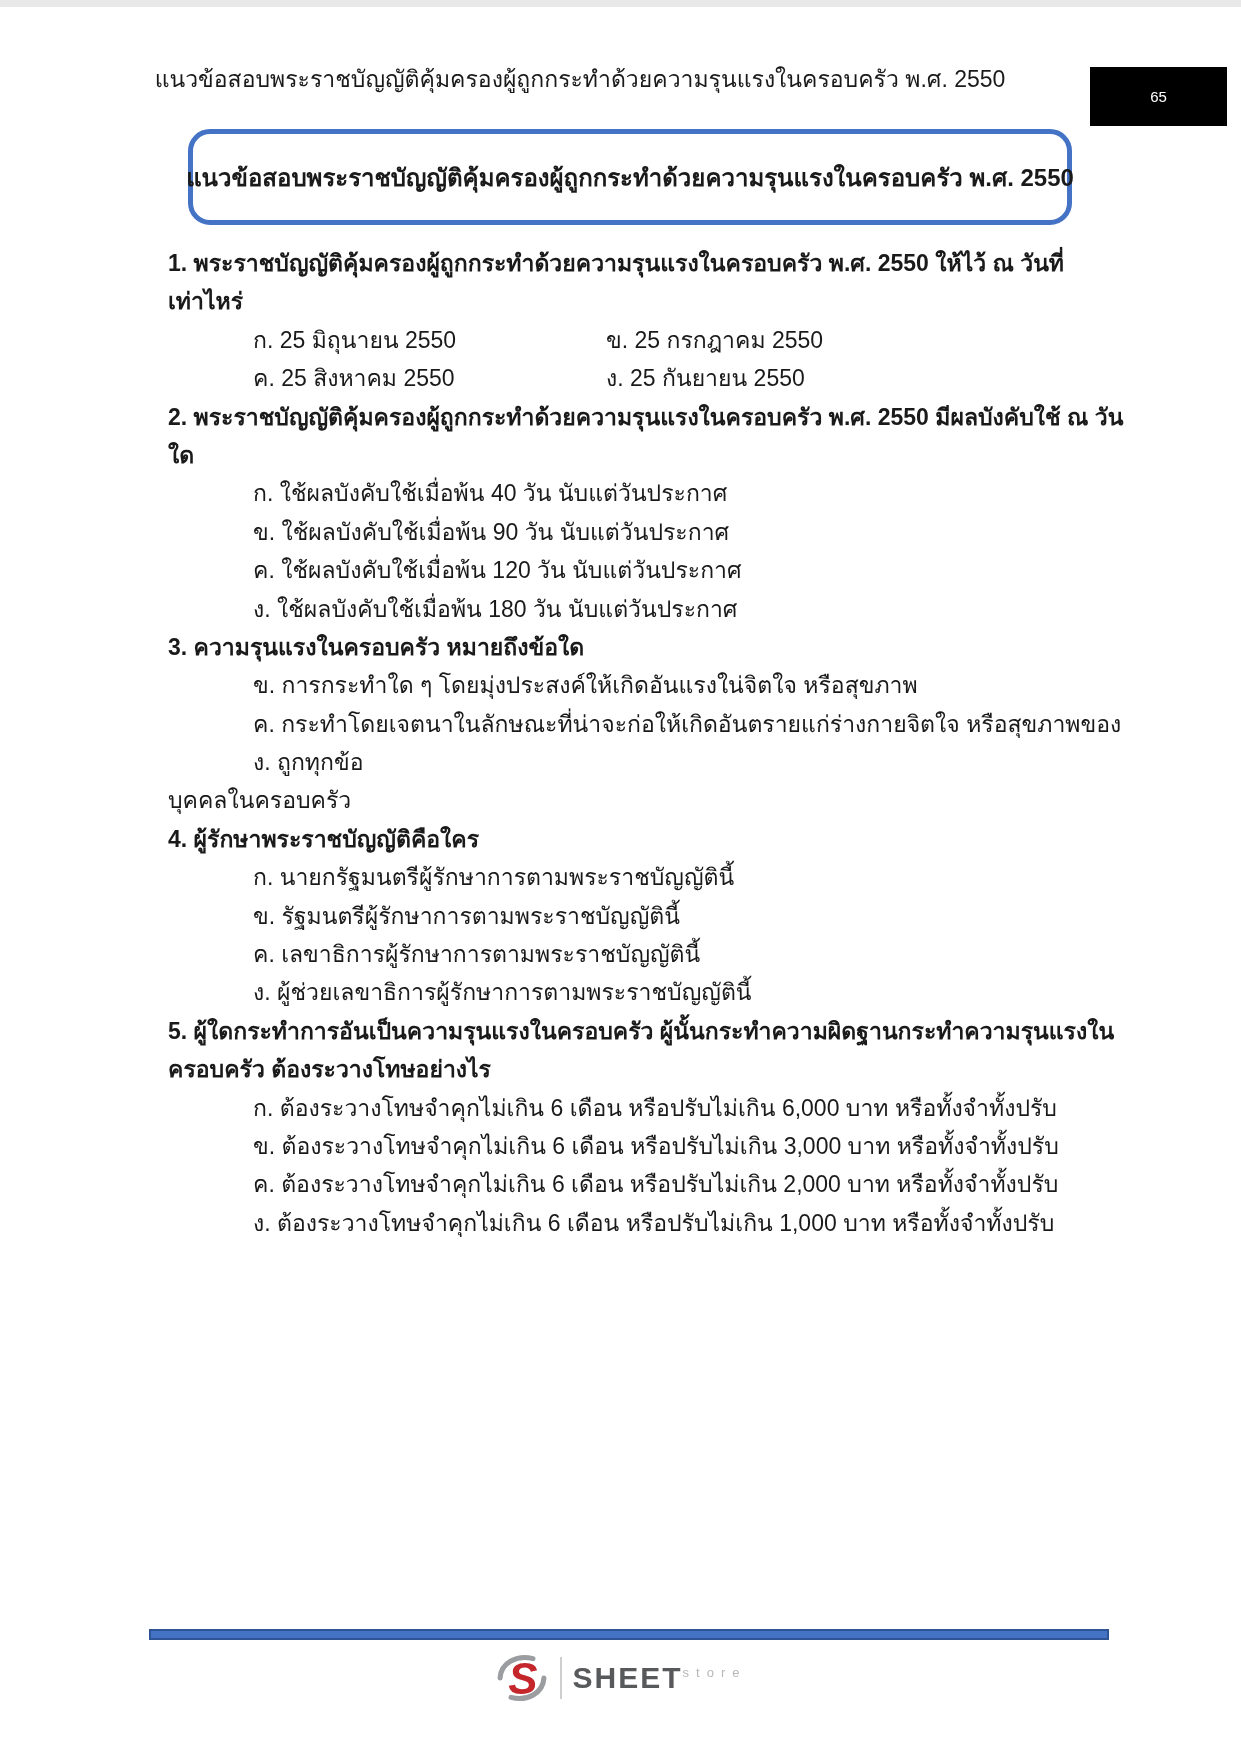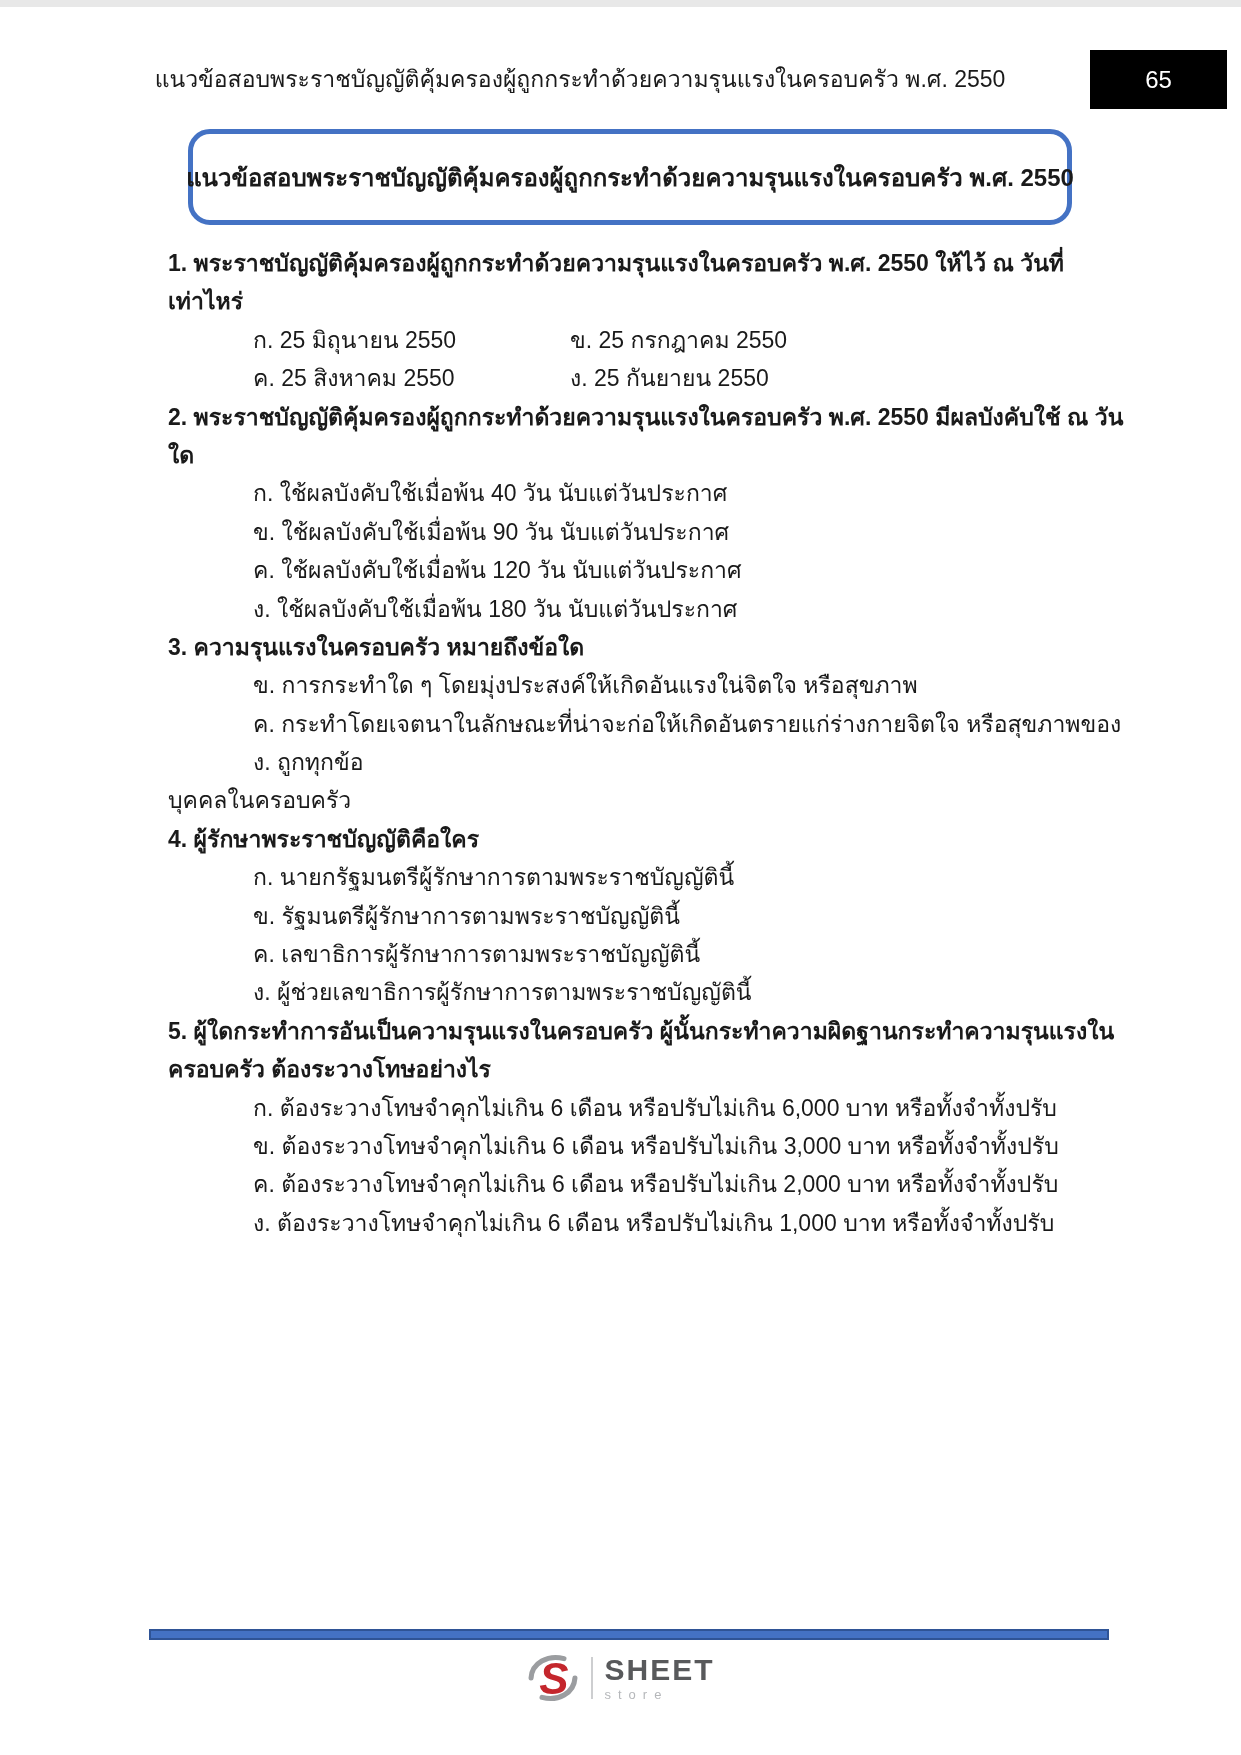--- a/index.html
+++ b/index.html
@@ -6,51 +6,51 @@
   .page{
     position:relative;width:1241px;height:1755px;margin:7px auto;background:#ffffff;
     font-family:"Liberation Sans",sans-serif;color:#1a1a1a;overflow:hidden;
   }
   
   .header-title{
     position:absolute;top:52px;left:75px;width:1010px;height:40px;
     text-align:center;font-size:23px;line-height:40px;white-space:nowrap;
   }
   .page-number-box{
-    position:absolute;top:43px;left:1090px;width:137px;height:59px;background:#000000;
-    color:#ffffff;display:flex;align-items:center;justify-content:center;font-size:24px;
+    position:absolute;top:60px;left:1090px;width:137px;height:59px;background:#000000;
+    color:#ffffff;display:flex;align-items:center;justify-content:center;font-size:15px;
   }
   
   .title-box{
     position:absolute;top:122px;left:188px;width:884px;height:96px;box-sizing:border-box;
     border:5px solid #4472C4;border-radius:22px;background:#ffffff;
     display:flex;align-items:center;justify-content:center;
     font-size:24px;font-weight:bold;white-space:nowrap;
   }
   
   .content{
     position:absolute;top:237px;left:168px;width:960px;font-size:23px;
   }
   .line{height:38.4px;line-height:38.4px;white-space:nowrap;}
   .q{font-weight:bold;}
   .opt{padding-left:85px;}
-  .optrow{display:flex;padding-left:85px;}
+  .optrow{display:flex;padding-left:85px;gap:36px;}
   .optrow .c1{width:317px;}
   
   .footer-rule{
     position:absolute;top:1622px;left:149px;width:956px;height:7px;
     background:#4472C4;border:2px solid #2F5496;
   }
   .footer-logo{
     position:absolute;top:1641px;left:0;width:100%;height:60px;
     display:flex;align-items:center;justify-content:center;gap:11px;
   }
   .logo-mark{width:54px;height:56px;}
   .logo-divider{width:2px;height:42px;background:#cdced0;}
-  .logo-text{display:flex;flex-direction:column;justify-content:center;}
+  .logo-text{display:flex;justify-content:center;}
   .logo-sheet{font-size:30px;font-weight:bold;color:#58595B;letter-spacing:2px;line-height:1;}
   .logo-store{font-size:13px;color:#b5b7ba;letter-spacing:7px;line-height:1;margin-top:3px;}
 </style>
 </head>
 <body>
 
 <div class="page">
 
   <div class="header-title">แนวข้อสอบพระราชบัญญัติคุ้มครองผู้ถูกกระทำด้วยความรุนแรงในครอบครัว พ.ศ. 2550</div>
 

